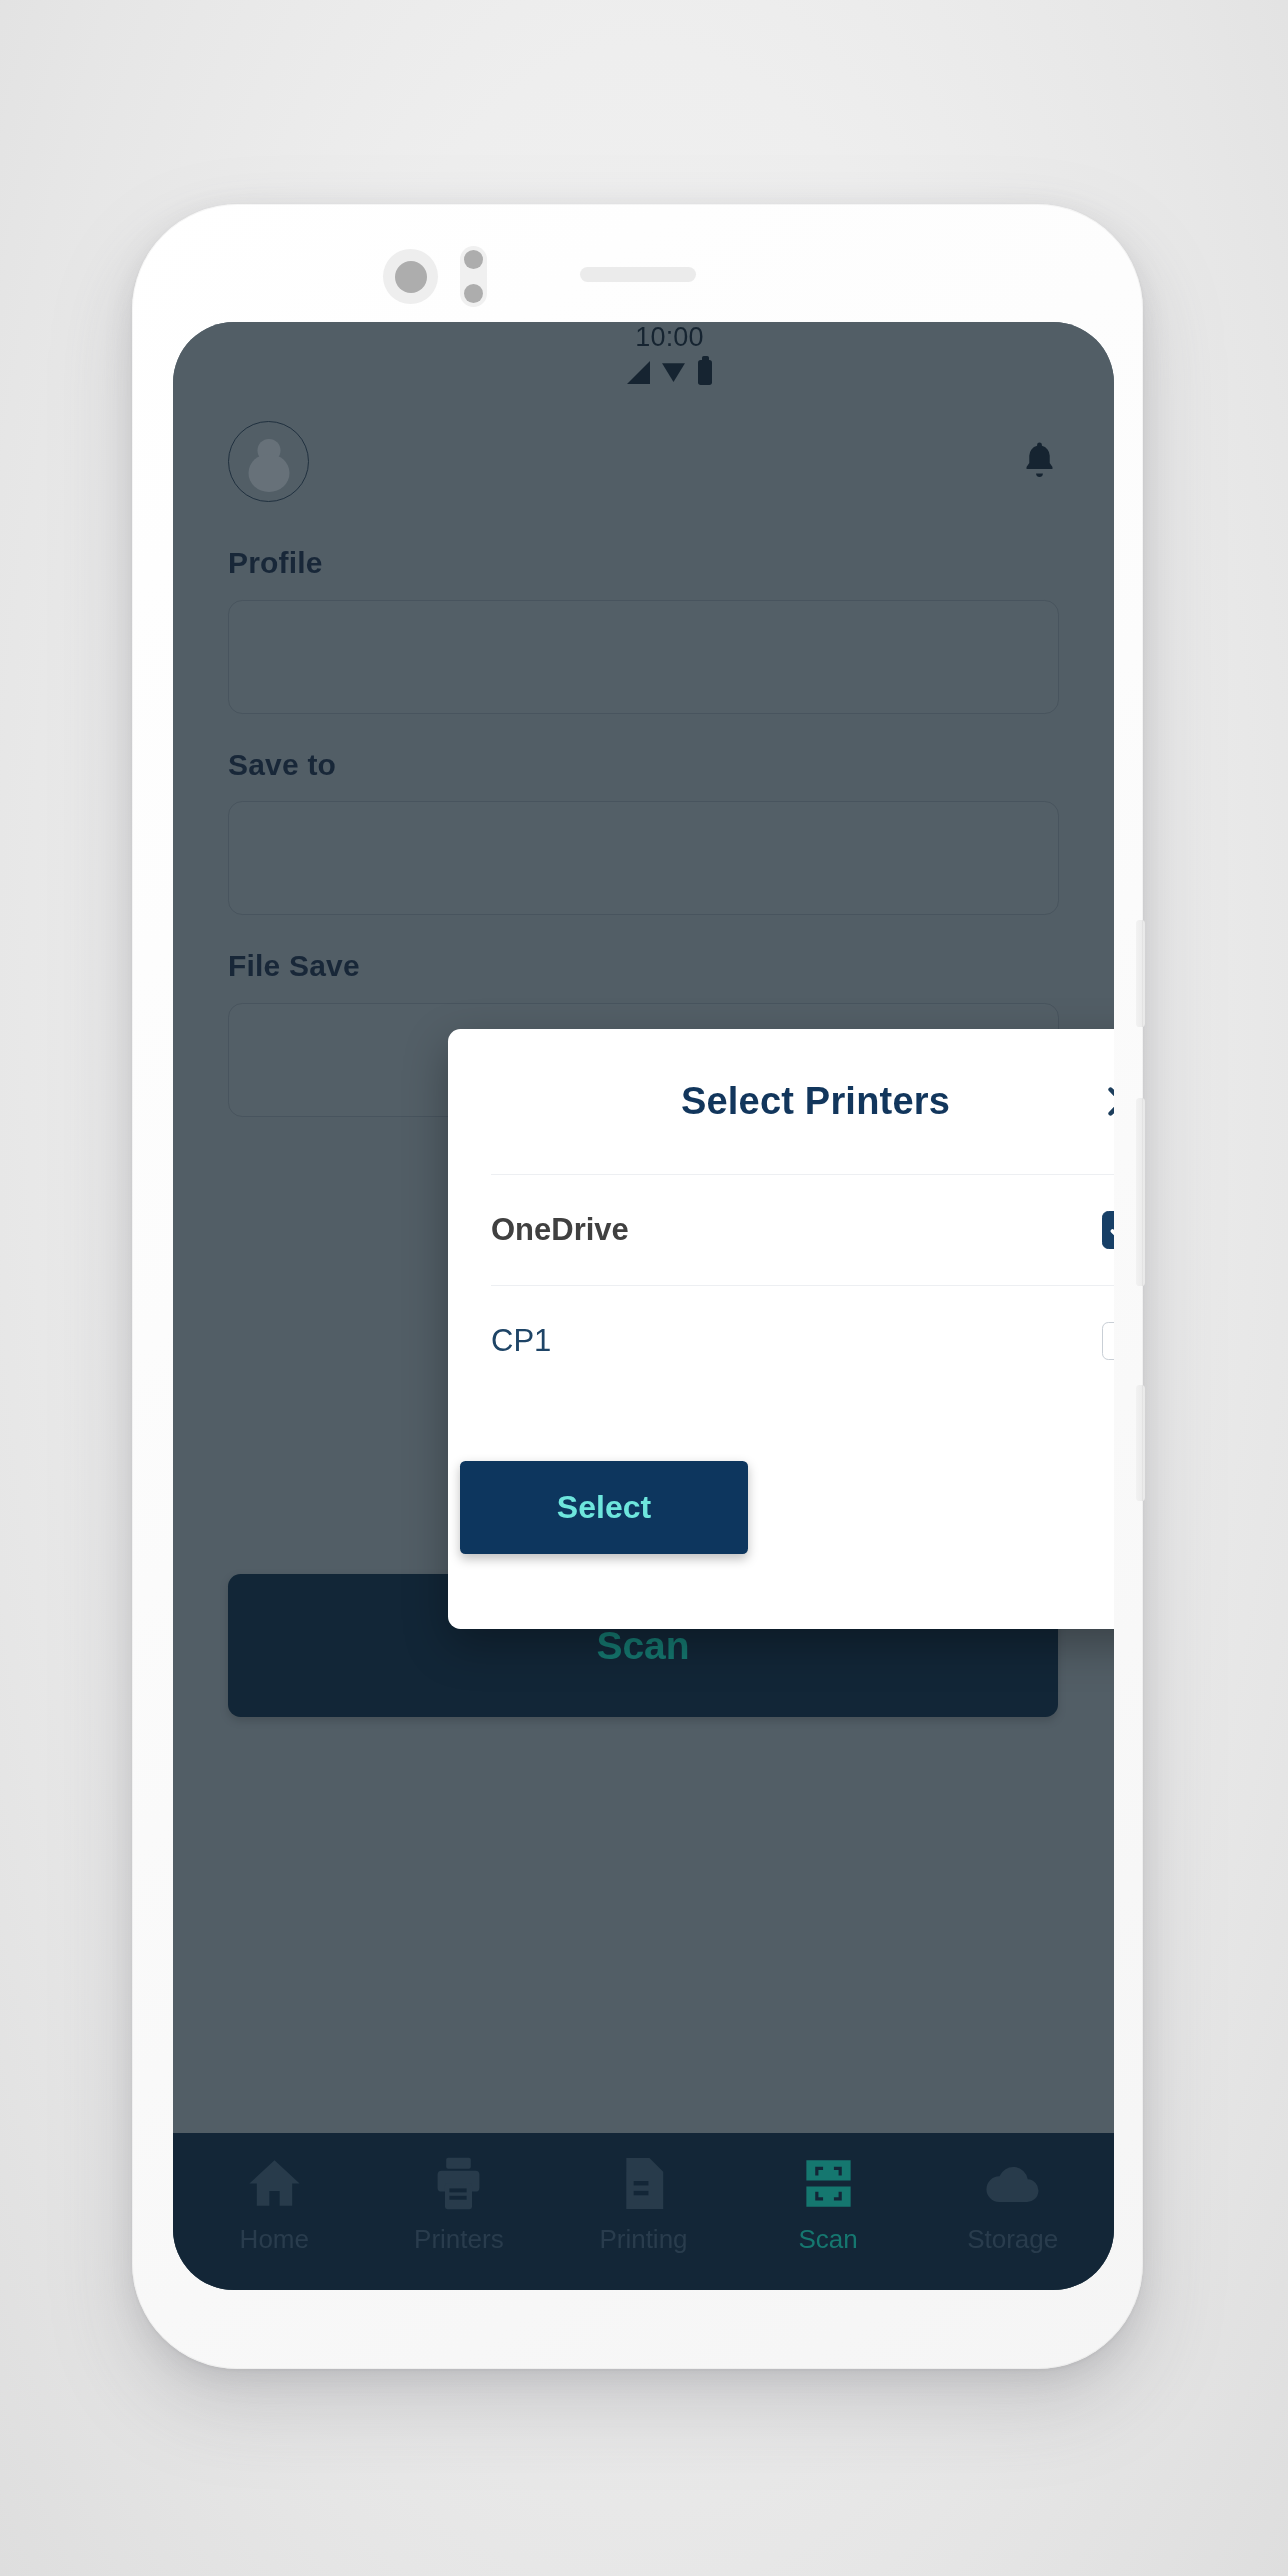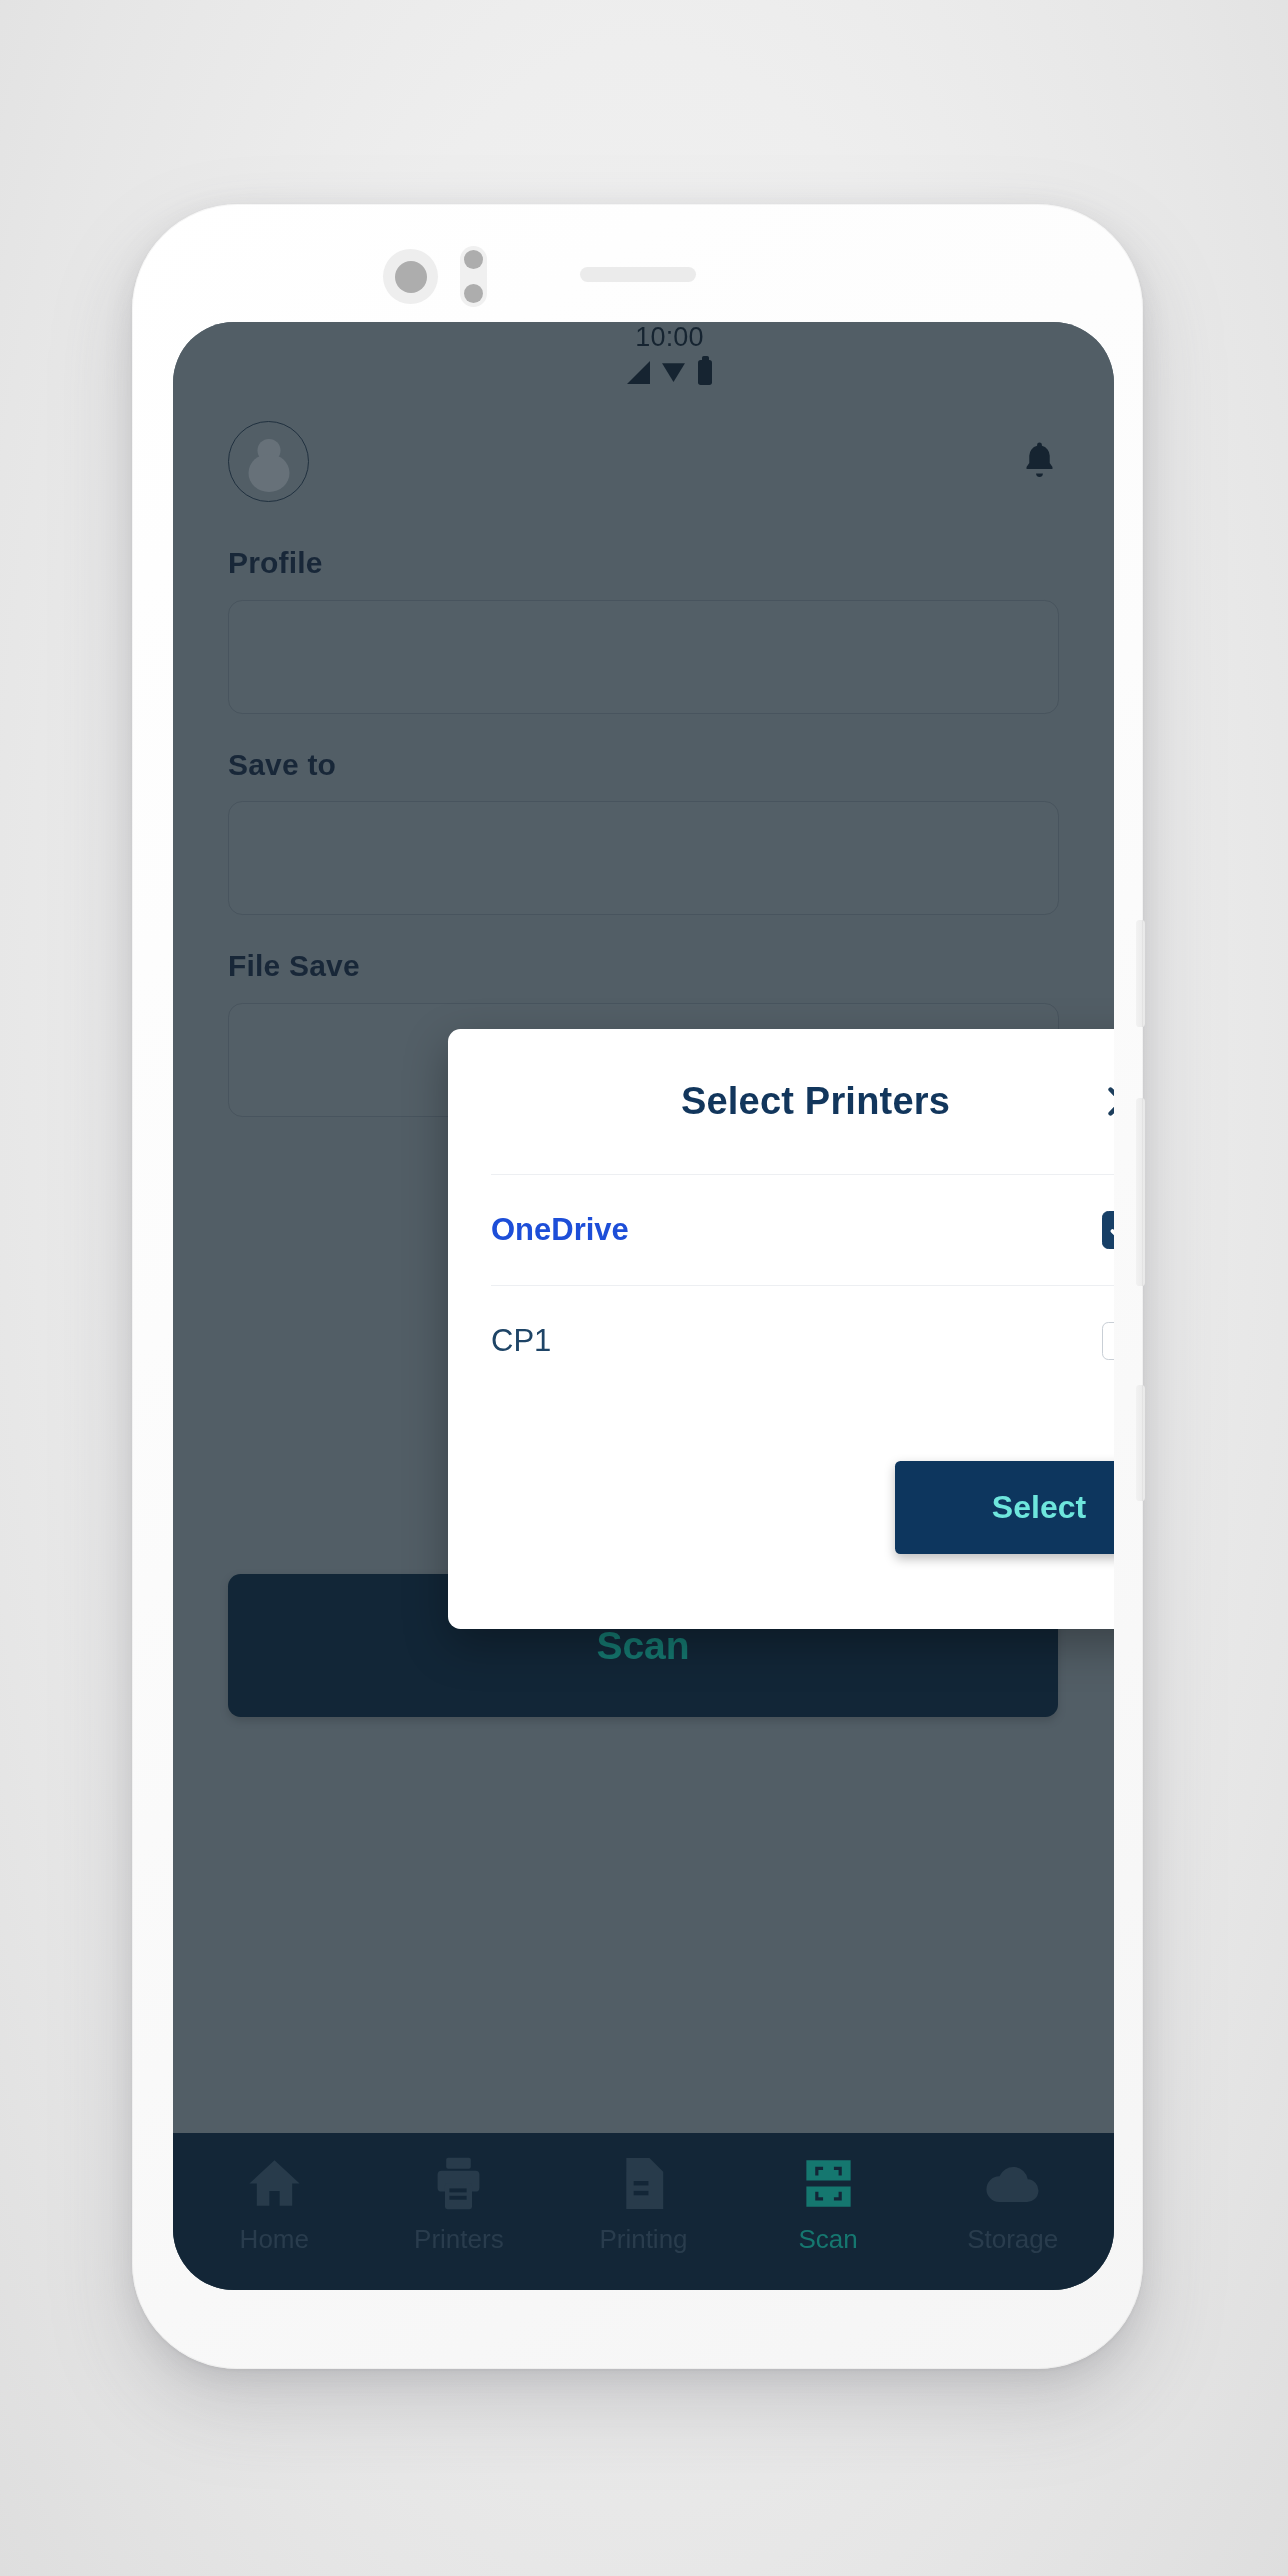--- a/index.html
+++ b/index.html
@@ -279,39 +279,39 @@
     cursor: pointer;
   }
   .location-row:first-child { border-top: 1.8px solid #edeff2; }
   .location-name {
     font-size: 31px;
     color: #1e4466;
     font-weight: 400;
   }
   .location-row.selected .location-name {
     font-weight: 700;
-    color: #1d4ed8;
+    color: #404040;
   }
   .checkbox {
     width: 38px; height: 38px;
     border: 1.8px solid #c9cfd6;
     border-radius: 6.3px;
     background: #ffffff;
     display: flex; align-items: center; justify-content: center;
   }
   .checkbox.checked {
     background: #173f66;
     border-color: #173f66;
   }
   .checkbox.checked svg { width: 27px; height: 27px; color: #ffffff; }
   .checkbox:not(.checked) svg { display: none; }
 
   #dialog-footer {
-    padding: 64px 0 75px;
-    display: flex; justify-content: flex-end;
+    padding: 64px 12px 75px;
+    display: flex; justify-content: flex-start;
     border-top: 1.8px solid transparent;
   }
   #dialog-select-button {
     width: 288px; height: 93px;
     background: #0d3career;
     background: #0d365e;
     border-radius: 5.4px;
     display: flex; align-items: center; justify-content: center;
     color: #6ee6dd;
     font-size: 32px;

